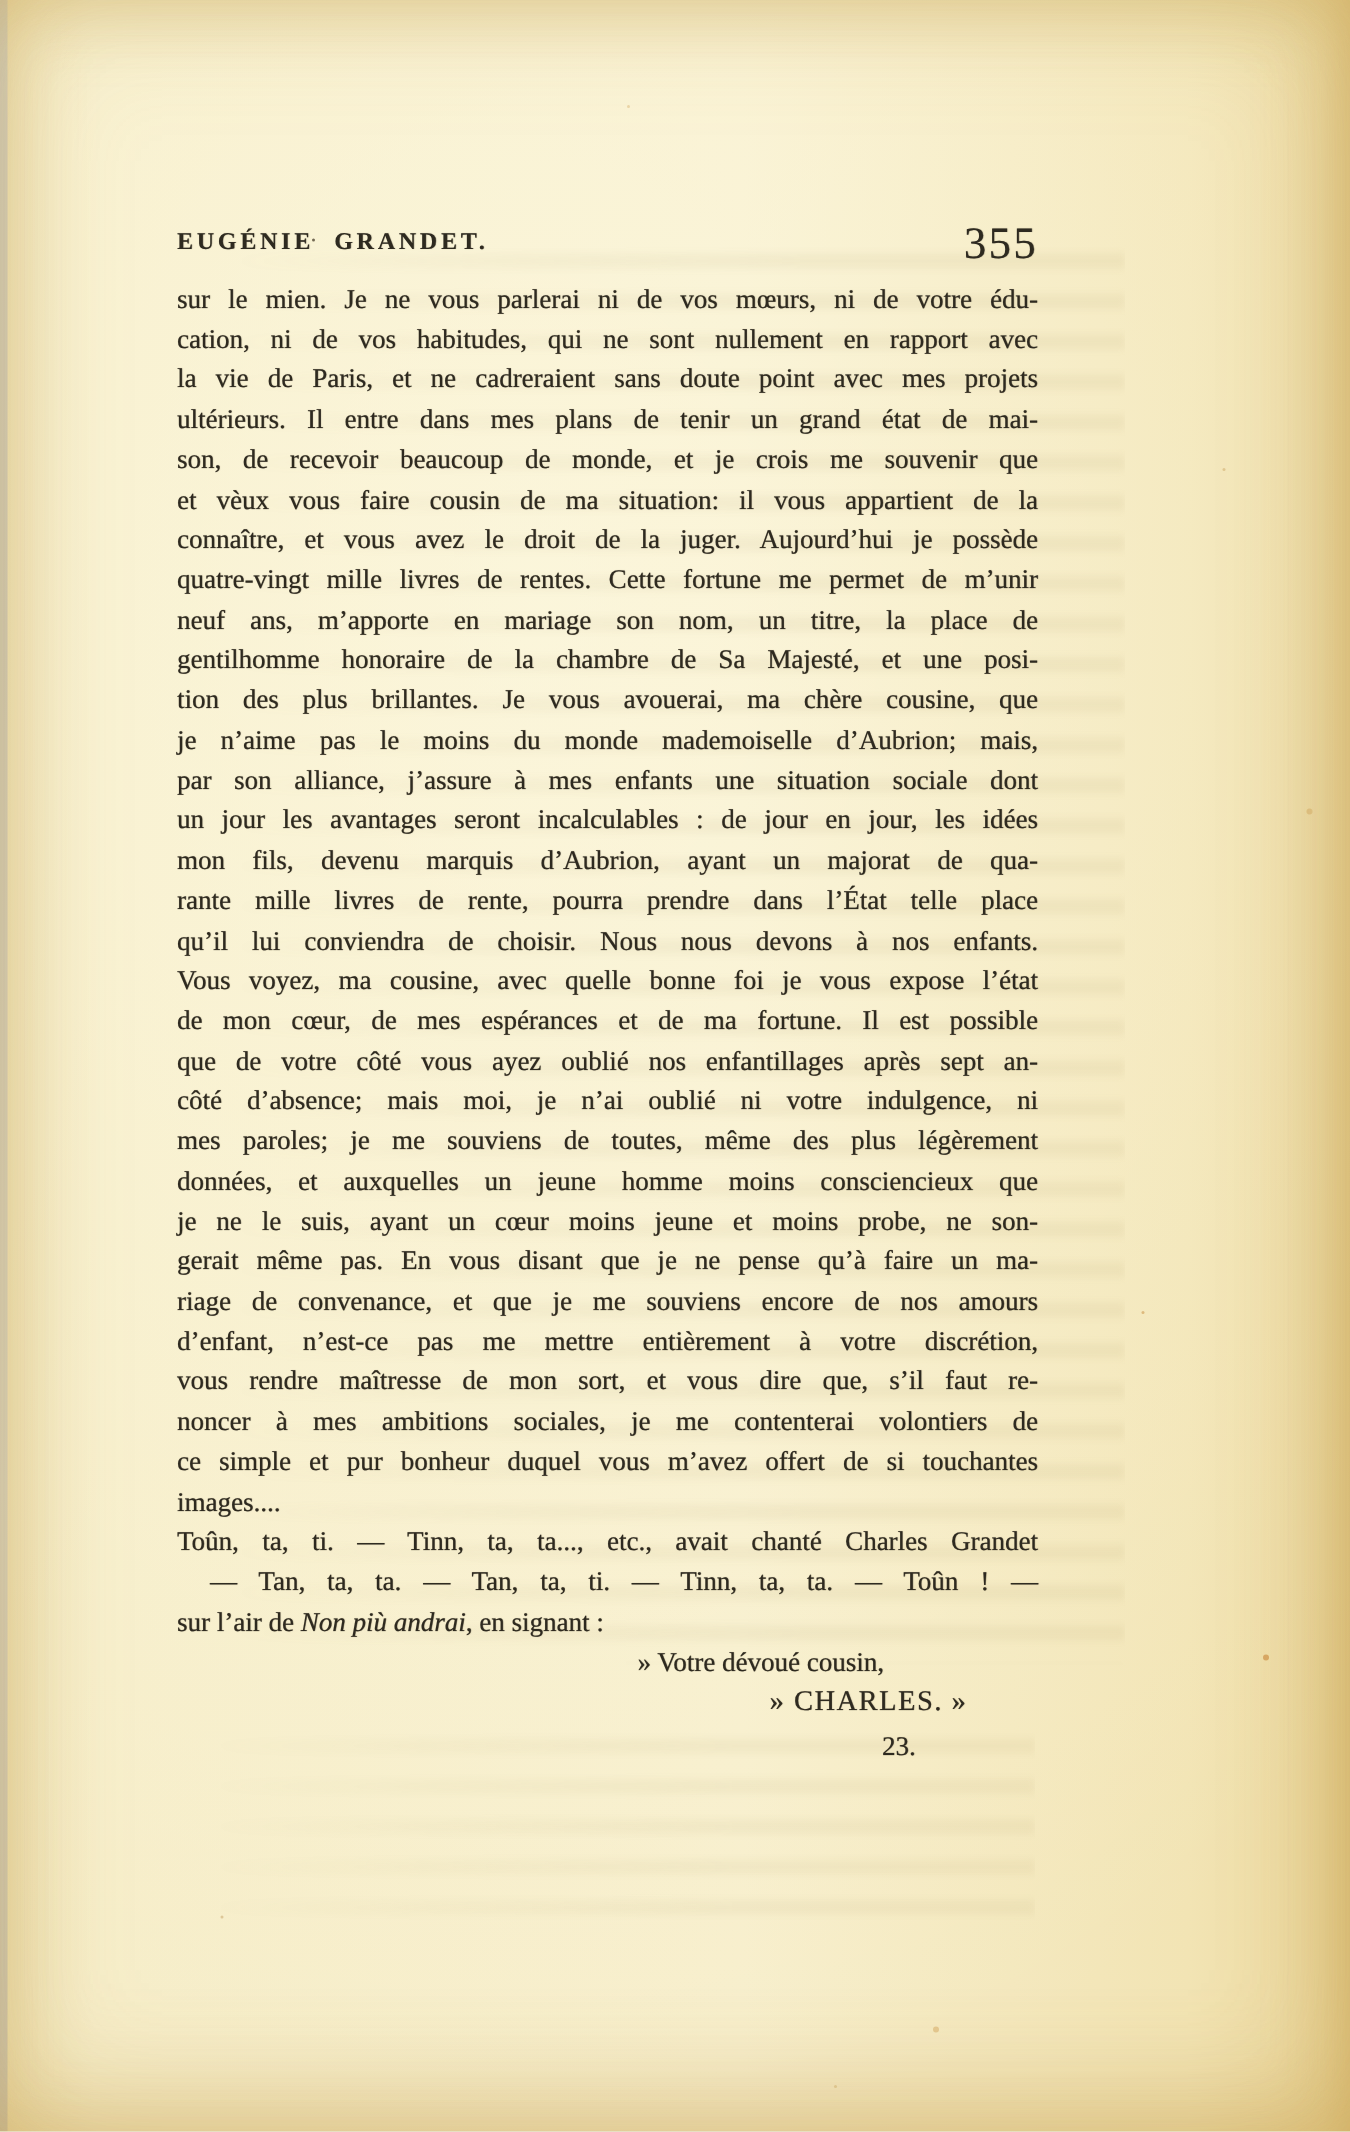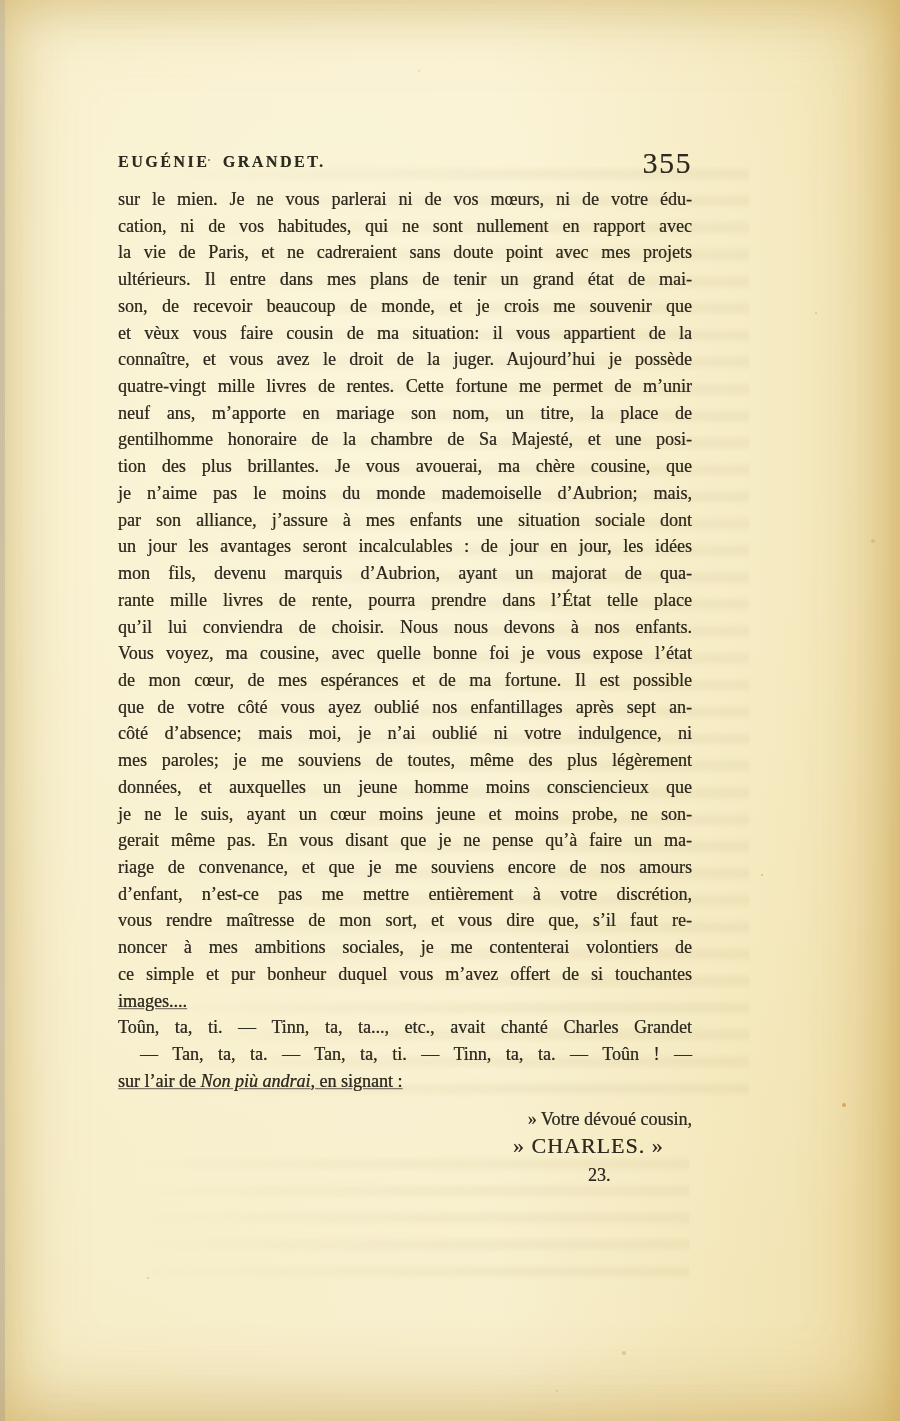--- a/index.html
+++ b/index.html
@@ -58,24 +58,24 @@
     text-shadow:0.3px 0.3px 0.5px rgba(46,38,24,0.5);
     margin-left:32px;
   }
   .main {
     position:absolute; left:118px; top:186px; width:574px;
     font-size:18px; line-height:26.72px;
     text-shadow:0.3px 0.3px 0.5px rgba(46,38,24,0.5);
     -webkit-text-stroke:0.2px rgba(42,34,22,0.35);
   }
   .ln { text-align:justify; text-align-last:justify; height:26.72px; }
-  .ln.last, .ln.nolast { text-align-last:left;text-decoration:underline; }
+  .ln.last, .ln.nolast { text-align-last:left; }
   .p2l1 { text-indent:22px; }
-  .sig1 { margin-left:307px; margin-top:12px; height:26.72px;text-align:right; }
-  .sig2 { margin-left:395px; height:26.72px; letter-spacing:1px; font-size:22px; }
+  .sig1 { margin-left:307px; margin-top:1px; height:26.72px; }
+  .sig2 { margin-left:395px; height:26.72px; letter-spacing:1px; font-size:19px; }
   .folio { margin-left:470px; margin-top:2px; height:26.72px; }
   .it { font-style:italic; }
 </style>
 </head>
 <body>
 
 <div class="page">
   <div class="edge-strip"></div>
   <div class="bleed b1"></div>
   <div class="bleed b2"></div>

